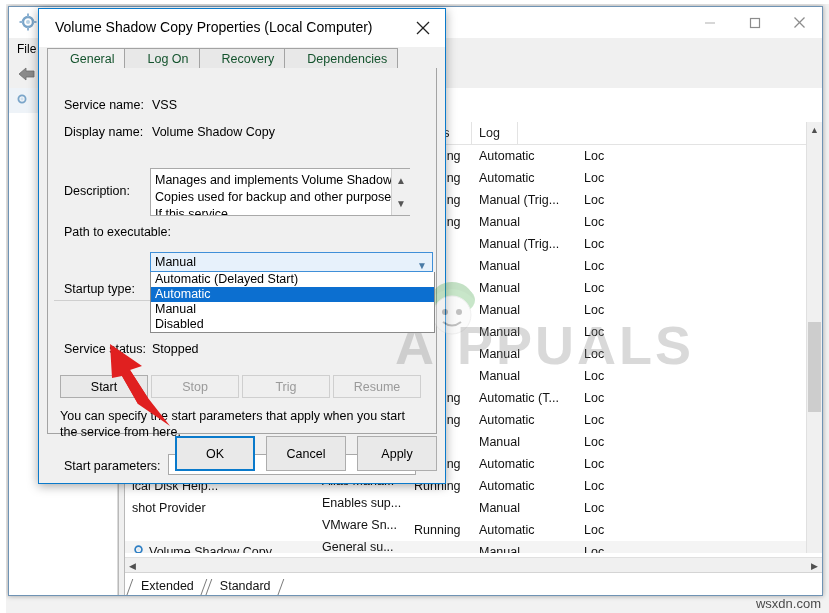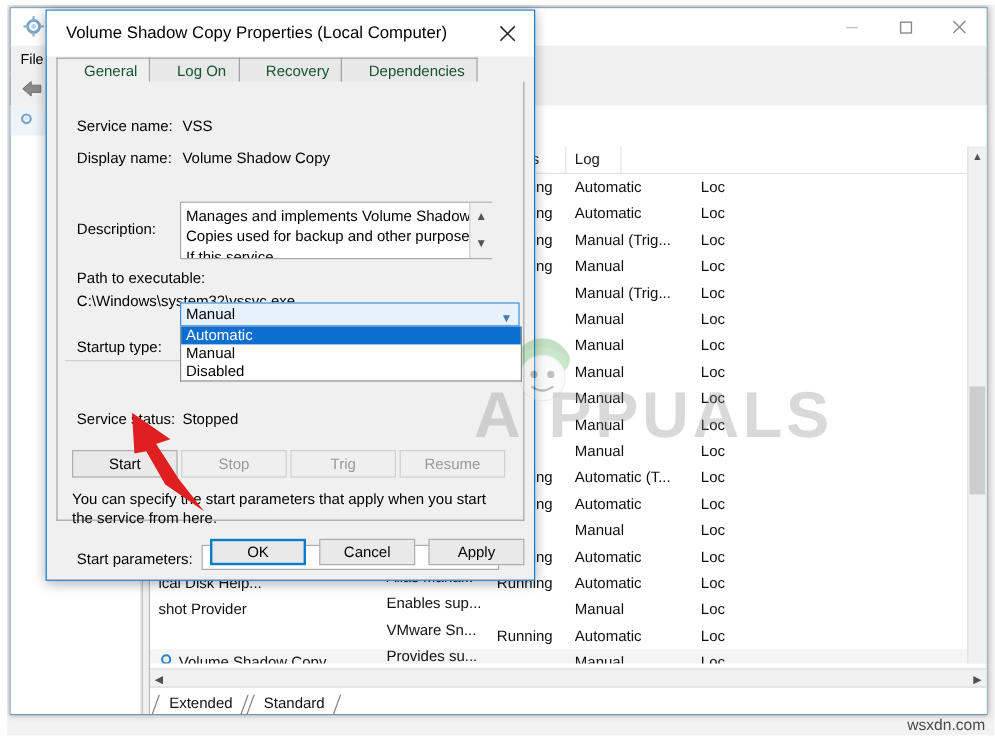--- a/index.html
+++ b/index.html
@@ -186,21 +186,21 @@
   .hint{
     position:absolute;left:6px;top:291px;width:350px;font-size:12.5px;line-height:16px;color:#000;
   }
   .sp-input{
     position:absolute;left:120px;top:336px;width:248px;height:21px;
     background:#ffffff;border:1px solid #a9a9a9;box-sizing:border-box;
   }
 
   .dlg-buttons{position:absolute;right:8px;bottom:12px;display:flex;gap:11px;}
   .dbtn{
-    width:80px;height:22px;background:#e9e9e9;border:1px solid #adadad;
+    width:80px;height:35px;background:#e9e9e9;border:1px solid #adadad;
     font-size:12.5px;display:flex;align-items:center;justify-content:center;color:#000;
     box-sizing:border-box;
   }
   .dbtn.focus{border:2px solid #0a7acb;}
 
   
   .arrow-anno{position:absolute;left:108px;top:342px;width:110px;height:86px;pointer-events:none;z-index:40;}
 
   
   .wm{position:absolute;pointer-events:none;z-index:5;}
@@ -447,21 +447,21 @@
                 </div>
                 <div class="cell c-desc">VMware Sn...</div>
                 <div class="cell c-status"></div>
                 <div class="cell c-startup">Manual</div>
                 <div class="cell c-logon">Loc</div>
               </div>
               <div class="svc-row">
                 <div class="cell c-name">
                   <span></span>
                 </div>
-                <div class="cell c-desc">Provides su...</div>
+                <div class="cell c-desc">General su...</div>
                 <div class="cell c-status">Running</div>
                 <div class="cell c-startup">Automatic</div>
                 <div class="cell c-logon">Loc</div>
               </div>
               <div class="svc-row sel">
                 <div class="cell c-name">
                   <span><svg width="13" height="13" viewBox="0 0 13 13">
                       <circle cx="6.5" cy="6.5" r="3.4" fill="none" stroke="#2f7fc4" stroke-width="1.7"></circle>
                       <circle cx="6.5" cy="6.5" r="1.2" fill="#d9e7f2"></circle>
                     </svg></span>
@@ -539,28 +539,28 @@
       <div class="val" style="left:104px;top:57px;">Volume Shadow Copy</div>
 
       <div class="lbl" style="left:16px;top:116px;">Description:</div>
       <div class="desc-box">Manages and implements Volume Shadow Copies used for backup and other purposes. If this service</div>
       <div class="desc-scroll">
         <div>▲</div>
         <div>▼</div>
       </div>
 
       <div class="lbl" style="left:16px;top:157px;">Path to executable:</div>
-      <div class="val" style="left:16px;top:176px;">C:\Windows\system32\vssvc.exe</div>
 
       <div class="lbl" style="left:16px;top:214px;">Startup type:</div>
       <div class="combo">
         <span>Manual</span>
         <span class="arrow">▼</span>
       </div>
       <div class="combo-list" id="combo-list">
+          <div class="combo-opt">Automatic (Delayed Start)</div>
           <div class="combo-opt selected">Automatic</div>
           <div class="combo-opt">Manual</div>
           <div class="combo-opt">Disabled</div>
         </div>
 
       <div class="sep"></div>
 
       <div class="lbl" style="left:16px;top:274px;">Service status:</div>
       <div class="val" style="left:104px;top:274px;">Stopped</div>
 

